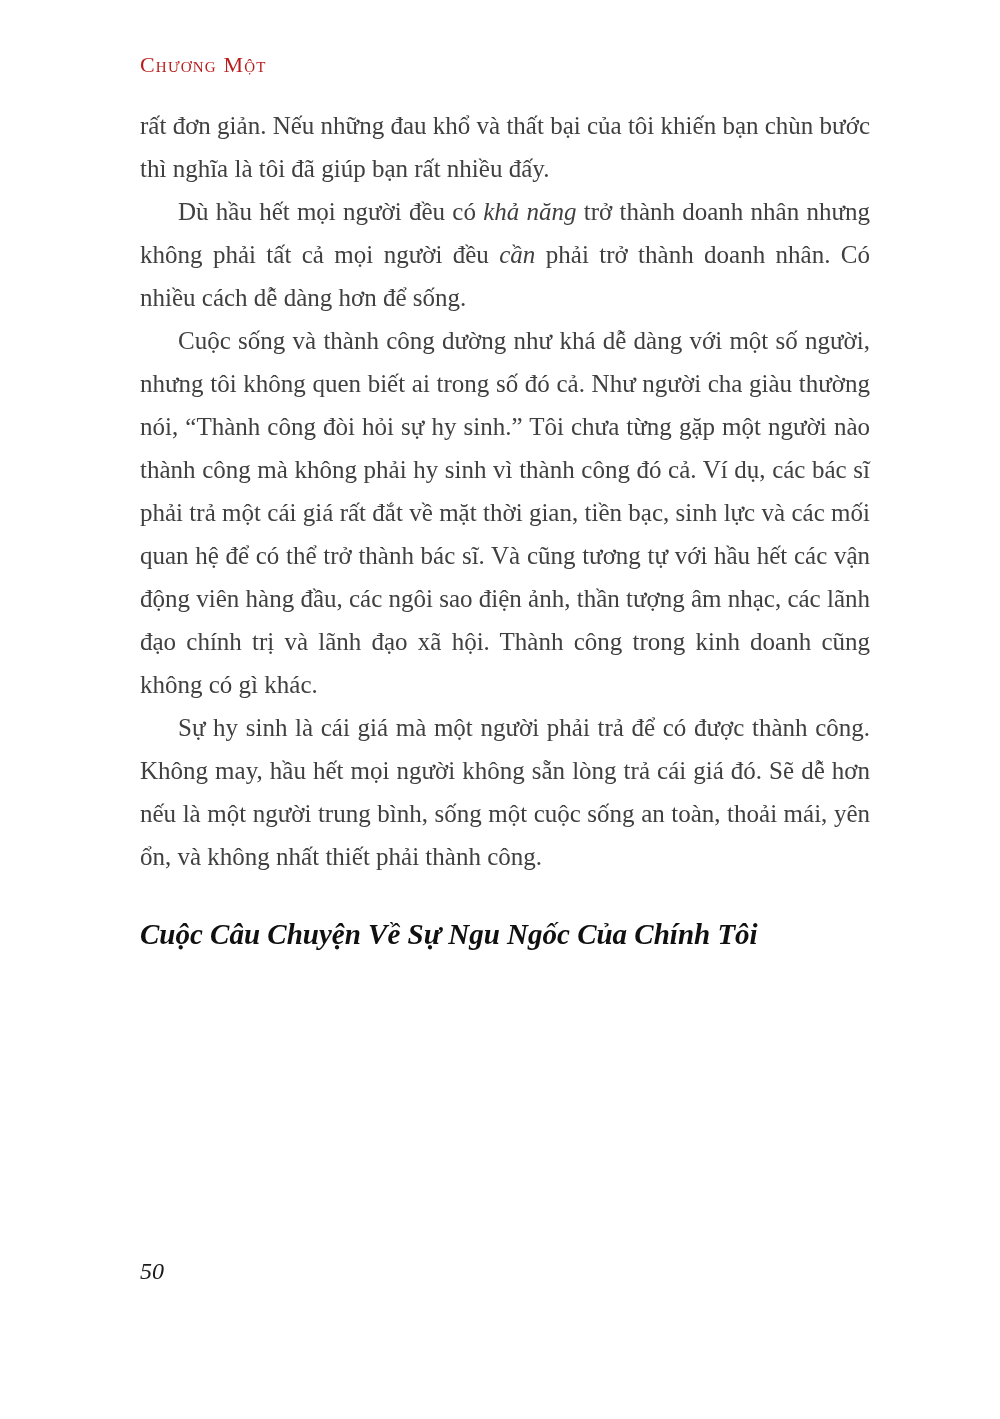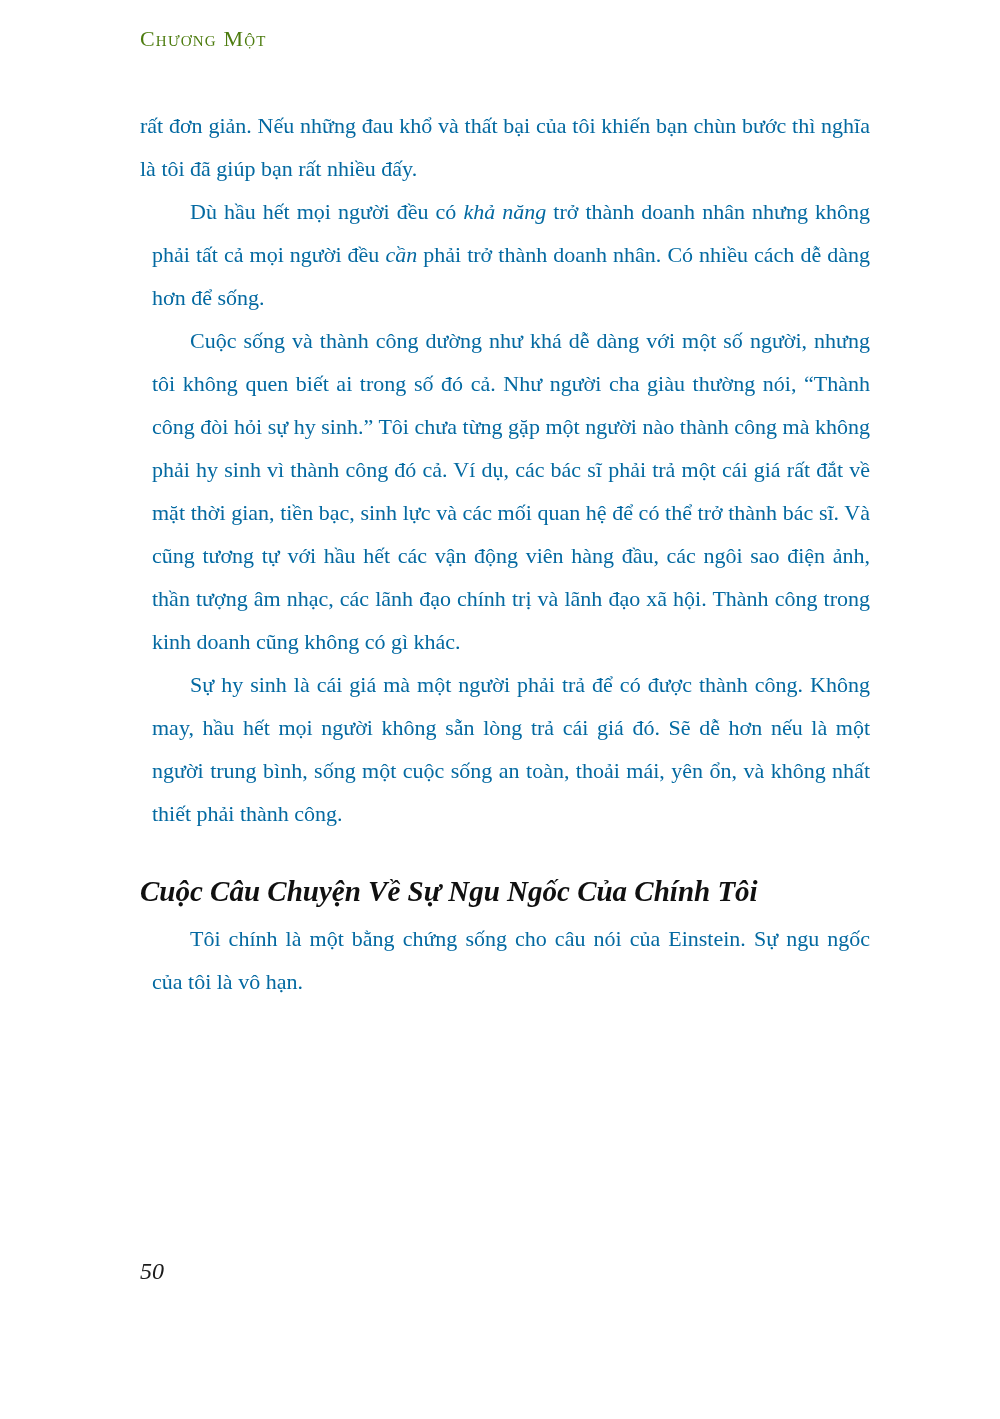--- a/index.html
+++ b/index.html
@@ -15,46 +15,45 @@
     position: relative;
     overflow: hidden;
   }
   .page {
     position: absolute;
     inset: 0;
     padding: 0;
   }
   .running-head {
     position: absolute;
-    top: 26px;
+    top: 52px;
     left: 140px;
     font-variant: small-caps;
     font-family: "Liberation Serif", serif;
     font-size: 22px;
     letter-spacing: 1.2px;
-    color: #4d7c0f;
+    color: #b91c1c;
   }
   .content {
     position: absolute;
     top: 104px;
     left: 140px;
     width: 730px;
   }
   p.body-par {
     margin: 0;
-    font-size: 22px;
+    font-size: 25px;
     line-height: 43px;
     text-align: justify;
     text-justify: inter-word;
-    color: #0369a1;
+    color: #404040;
     hyphens: none;
   }
   p.body-par.indent {
     text-indent: 38px;
-    margin-left: 12px;
   }
   p.body-par + p.body-par {
     margin-top: 0px;
   }
   em {
     font-style: italic;
   }
   h2.section-heading {
     margin: 36px 0 6px 0;
     font-size: 29px;
@@ -82,18 +81,17 @@
 
   <div class="content">
     <div>
         <p class="body-par"><span>rất đơn giản. Nếu những đau khổ và thất bại của tôi khiến bạn chùn bước thì nghĩa là tôi đã giúp bạn rất nhiều đấy.</span></p>
         <p class="body-par indent"><span>Dù hầu hết mọi người đều có </span><em>khả năng</em><span> trở thành doanh nhân nhưng không phải tất cả mọi người đều </span><em>cần</em><span> phải trở thành doanh nhân. Có nhiều cách dễ dàng hơn để sống.</span></p>
         <p class="body-par indent"><span>Cuộc sống và thành công dường như khá dễ dàng với một số người, nhưng tôi không quen biết ai trong số đó cả. Như người cha giàu thường nói, “Thành công đòi hỏi sự hy sinh.” Tôi chưa từng gặp một người nào thành công mà không phải hy sinh vì thành công đó cả. Ví dụ, các bác sĩ phải trả một cái giá rất đắt về mặt thời gian, tiền bạc, sinh lực và các mối quan hệ để có thể trở thành bác sĩ. Và cũng tương tự với hầu hết các vận động viên hàng đầu, các ngôi sao điện ảnh, thần tượng âm nhạc, các lãnh đạo chính trị và lãnh đạo xã hội. Thành công trong kinh doanh cũng không có gì khác.</span></p>
         <p class="body-par indent"><span>Sự hy sinh là cái giá mà một người phải trả để có được thành công. Không may, hầu hết mọi người không sẵn lòng trả cái giá đó. Sẽ dễ hơn nếu là một người trung bình, sống một cuộc sống an toàn, thoải mái, yên ổn, và không nhất thiết phải thành công.</span></p>
       </div>
     <h2 class="section-heading">Cuộc Câu Chuyện Về Sự Ngu Ngốc Của Chính Tôi</h2>
     <div>
-        <p class="body-par indent"><span>Tôi chính là một bằng chứng sống cho câu nói của Einstein. Sự ngu ngốc của tôi là vô hạn.</span></p>
       </div>
   </div>
 
   <div class="folio">50</div>
 </div>
 
 </body></html>

